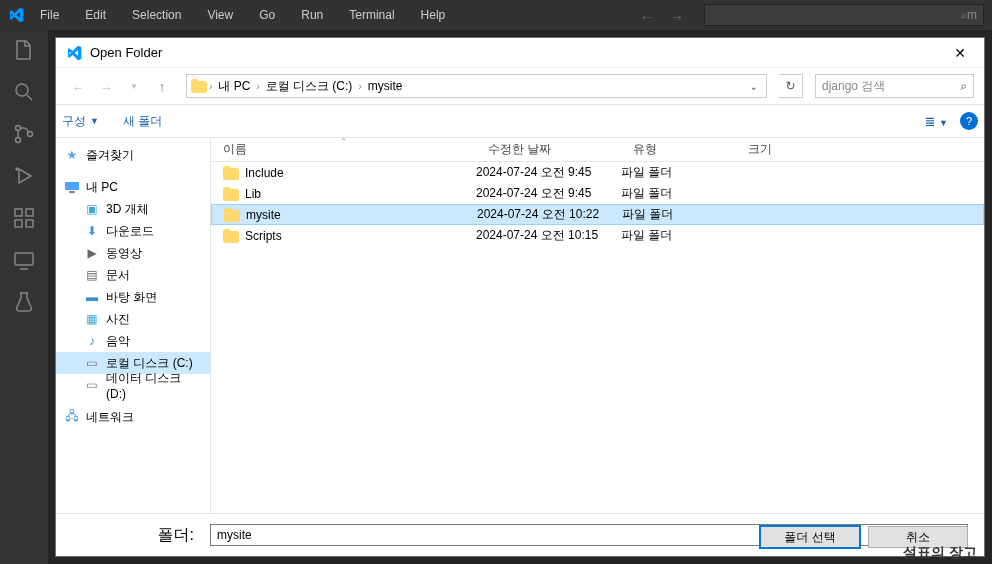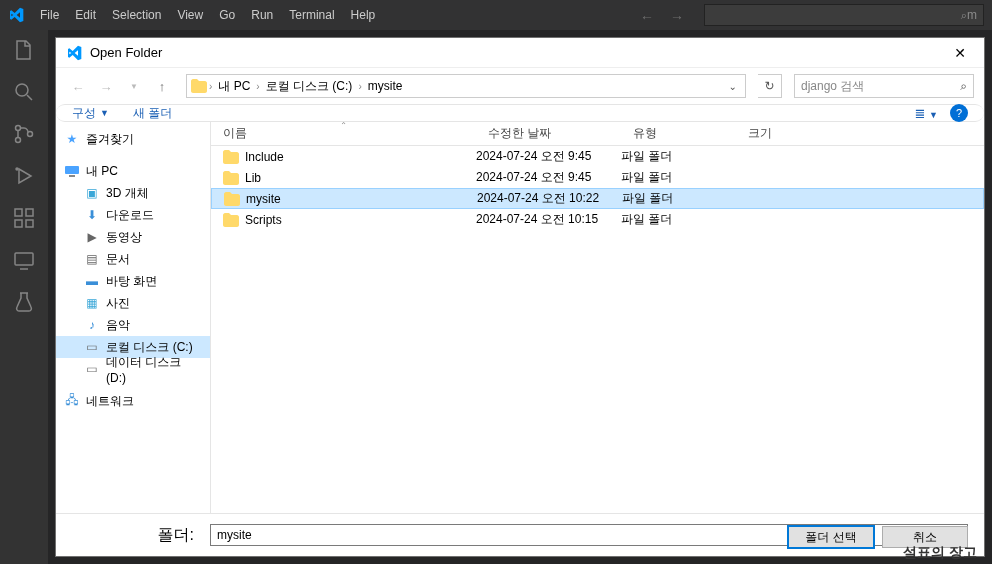--- a/index.html
+++ b/index.html
@@ -2,21 +2,21 @@
 <html><head>
 <meta charset="utf-8">
 <style>
 * { margin: 0; padding: 0; box-sizing: border-box; font-family: "Segoe UI", "Malgun Gothic", sans-serif; }
 body { background: #1e1e1e; width: 992px; height: 564px; overflow: hidden; position: relative; }
 
 
 .vscode-bg { width: 100%; height: 100%; background: #252526; position: absolute; }
 .vscode-titlebar { height: 30px; background: #323233; display: flex; align-items: center; padding: 0 8px; }
 .vscode-logo { width: 16px; height: 16px; margin-right: 8px; }
-.vscode-menu { display: flex; gap: 0; }
+.vscode-menu { display: flex; gap: 10px; }
 .vscode-menu-item { color: #cccccc; font-size: 12px; padding: 4px 8px; cursor: pointer; }
 .vscode-nav { margin-left: auto; display: flex; align-items: center; gap: 8px; }
 .vscode-nav-arrow { color: #6e6e6e; font-size: 14px; padding: 4px; }
 .vscode-search { background: #3c3c3c; border: 1px solid #222; height: 22px; width: 280px; margin-left: 8px; display: flex; align-items: center; padding: 0 6px; color: #8a8a8a; font-size: 12px; }
 .vscode-search-icon { margin-left: auto; font-size: 11px; }
 
 .vscode-sidebar { position: absolute; top: 30px; left: 0; width: 48px; height: calc(100% - 30px); background: #333333; display: flex; flex-direction: column; align-items: center; padding-top: 8px; gap: 18px; }
 .vscode-sidebar-icon { width: 24px; height: 24px; color: #858585; display: flex; align-items: center; justify-content: center; }
 
 
@@ -30,24 +30,24 @@
 .nav-btn { width: 24px; height: 24px; display: flex; align-items: center; justify-content: center; color: #666; font-size: 13px; }
 .nav-btn.disabled { color: #bbb; }
 
 .addressbar { flex: 1; height: 24px; border: 1px solid #ccc; display: flex; align-items: center; padding: 0 4px; gap: 2px; margin: 0 8px; }
 .addr-folder-icon { width: 16px; height: 14px; }
 .addr-crumb { font-size: 12px; color: #000; padding: 2px 4px; cursor: pointer; }
 .addr-sep { color: #888; font-size: 10px; }
 .addr-dropdown { margin-left: auto; color: #555; font-size: 10px; padding: 0 4px; }
 .refresh-btn { width: 24px; height: 24px; border: 1px solid #ccc; border-left: none; display: flex; align-items: center; justify-content: center; color: #555; font-size: 12px; margin-right: 8px; }
 
-.search-box { width: 180px; height: 24px; border: 1px solid #ccc; display: flex; align-items: center; padding: 0 6px; font-size: 12px; color: #888; }
+.search-box { width: 159px; height: 24px; border: 1px solid #ccc; display: flex; align-items: center; padding: 0 6px; font-size: 12px; color: #888; }
 .search-box-icon { margin-left: auto; color: #555; font-size: 12px; }
 
-.dialog-toolbar { height: 18px; display: flex; align-items: center; padding: 0 16px; gap: 24px; border-top: 1px solid #e5e5e5; border-bottom: 1px solid #e5e5e5; background: #fff; border-radius: 15px; }
+.dialog-toolbar { height: 34px; display: flex; align-items: center; padding: 0 6px; gap: 24px; border-top: 1px solid #e5e5e5; border-bottom: 1px solid #e5e5e5; background: #fff; }
 .toolbar-item { font-size: 12px; color: #1a5fb4; cursor: pointer; display: flex; align-items: center; gap: 4px; }
 .toolbar-item .chev { font-size: 9px; }
 .toolbar-right { margin-left: auto; display: flex; gap: 12px; align-items: center; }
 .toolbar-icon { color: #1a5fb4; font-size: 13px; }
 .help-icon { width: 18px; height: 18px; border-radius: 50%; background: #006fd6; color: #fff; font-size: 11px; display: flex; align-items: center; justify-content: center; }
 
 .dialog-body { flex: 1; display: flex; overflow: hidden; }
 .tree { width: 155px; border-right: 1px solid #e5e5e5; padding: 6px 0; overflow: auto; }
 .tree-item { display: flex; align-items: center; height: 22px; padding: 0 8px; font-size: 12px; color: #000; cursor: pointer; gap: 6px; }
 .tree-item.selected { background: #cce8ff; }
@@ -66,21 +66,21 @@
 .file-rows { flex: 1; position: relative; }
 .file-row { height: 21px; display: flex; align-items: center; font-size: 12px; color: #000; cursor: pointer; }
 .file-row.selected { background: #cce8ff; border: 1px solid #99d1ff; }
 .file-row .col-name { display: flex; align-items: center; gap: 6px; padding-left: 12px; }
 .folder-icon { width: 16px; height: 14px; flex-shrink: 0; }
 
 .dialog-footer { padding: 10px 16px; display: flex; align-items: center; gap: 8px; border-top: 1px solid #e5e5e5; }
 .footer-label { font-size: 16px; color: #000; width: 130px; text-align: right; padding-right: 8px; }
 .footer-input { flex: 1; height: 22px; border: 1px solid #7a7a7a; padding: 0 6px; font-size: 12px; }
 .footer-buttons { position: absolute; right: 16px; bottom: 8px; display: flex; gap: 8px; }
-.footer-btn { width: 86px; height: 22px; border: 1px solid #adadad; background: #e1e1e1; font-size: 12px; cursor: pointer; }
+.footer-btn { width: 100px; height: 22px; border: 1px solid #adadad; background: #e1e1e1; font-size: 12px; cursor: pointer; }
 .footer-btn.primary { border: 1px solid #0078d7; box-shadow: 0 0 0 1px #0078d7; }
 
 .watermark { position: absolute; right: 15px; bottom: 2px; text-align: right; font-size: 14px; z-index: 100; }
 .watermark .wm1 { font-weight: bold; color: #333; }
 .watermark .wm2 { font-weight: bold; color: #333; font-size: 16px; }
 
 svg { display: block; }
 </style>
 </head>
 <body>

